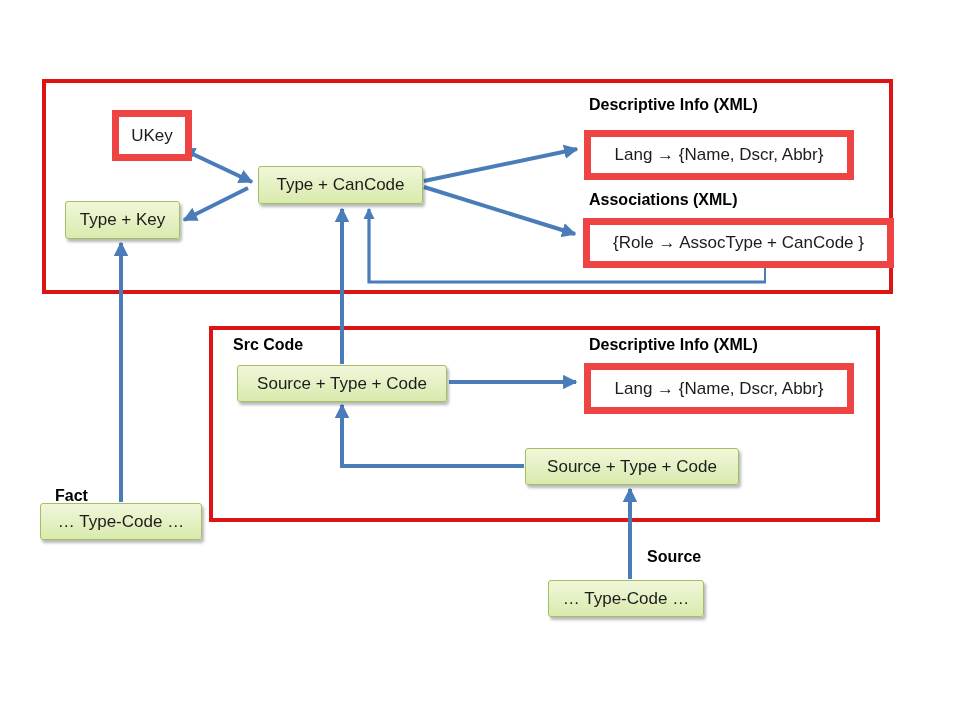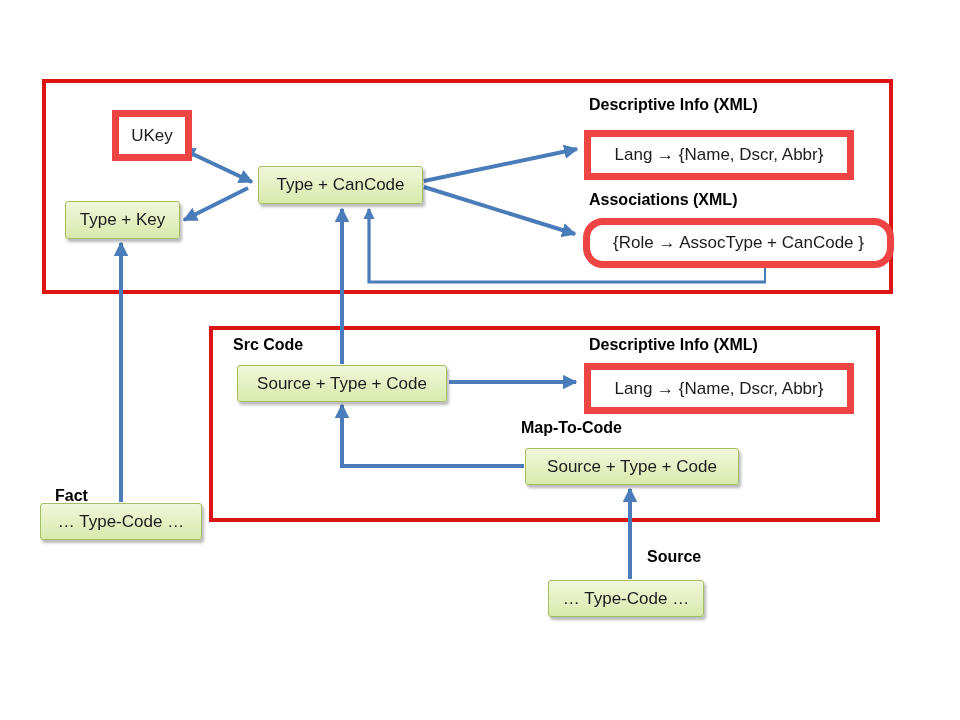--- a/index.html
+++ b/index.html
@@ -62,41 +62,40 @@
 
     <path d="M524,466 L342,466 L342,405" stroke="#4a7cb9" stroke-width="4" fill="none" marker-end="url(#ah)"></path>
 
     <path d="M630,579 L630,489" stroke="#4a7cb9" stroke-width="4" fill="none" marker-end="url(#ah)"></path>
   </svg>
 
   <div class="hlabel" style="left:589px;top:96px;">Descriptive Info (XML)</div>
   <div class="hlabel" style="left:589px;top:191px;">Associations (XML)</div>
   <div class="hlabel" style="left:233px;top:336px;">Src Code</div>
   <div class="hlabel" style="left:589px;top:336px;">Descriptive Info (XML)</div>
-  <div class="hlabel" style="left:521px;top:419px;">Map-To-Code</div>
   <div class="hlabel" style="left:55px;top:471px;margin-top:16px;">Fact</div>
   <div class="hlabel" style="left:647px;top:548px;">Source</div>
 
   <div class="wbox" style="left:112px;top:110px;width:66px;height:37px;">
     <span>UKey</span>
   </div>
 
   <div class="gbox" style="left:258px;top:166px;width:163px;height:36px;">
     <span>Type + CanCode</span>
   </div>
 
   <div class="gbox" style="left:65px;top:201px;width:113px;height:36px;">
     <span>Type + Key</span>
   </div>
 
   <div class="wbox" style="left:584px;top:130px;width:256px;height:36px;">
     <span>Lang → {Name, Dscr, Abbr}</span>
   </div>
 
-  <div class="wbox" style="left:583px;top:218px;width:297px;height:36px;border-radius:20px;">
+  <div class="wbox" style="left:583px;top:218px;width:297px;height:36px;">
     <span>{Role → AssocType + CanCode }</span>
   </div>
 
   <div class="gbox" style="left:237px;top:365px;width:208px;height:35px;">
     <span>Source + Type + Code</span>
   </div>
 
   <div class="wbox" style="left:584px;top:363px;width:256px;height:37px;">
     <span>Lang → {Name, Dscr, Abbr}</span>
   </div>

